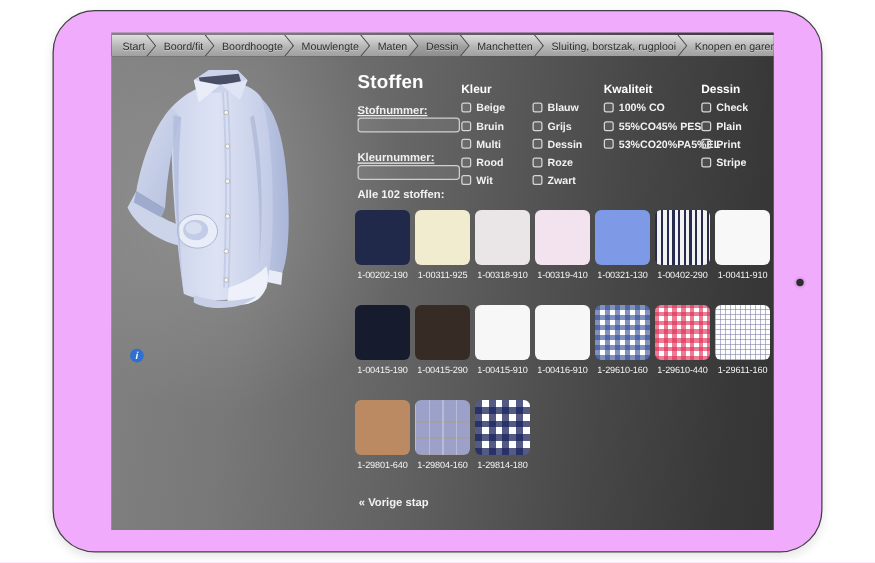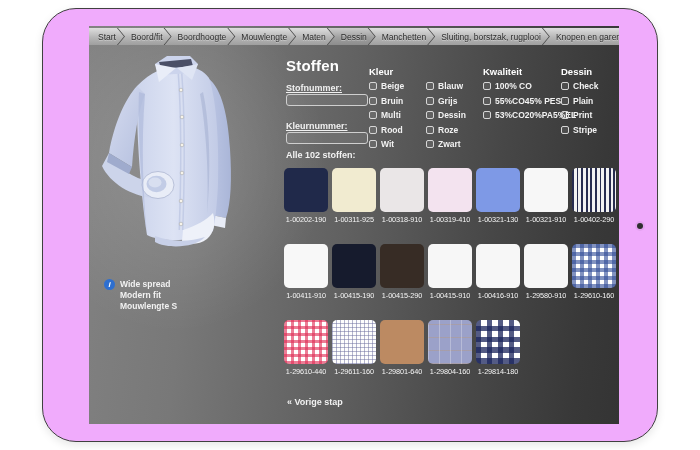--- a/index.html
+++ b/index.html
@@ -156,25 +156,20 @@
       <path d="M64,8 L96,5 L98,12 L66,15 Z" fill="#4a4f66"></path>
       <path d="M60,10 L81,14 L64,28 Z" fill="#e9edf8"></path>
       <path d="M103,10 L82,14 L97,26 Z" fill="#dfe5f4"></path>
 
       <path d="M50,40 C46,90 48,140 52,181 C48,150 42,80 44,38 Z" fill="#aab6d8" opacity=".6"></path>
       <path d="M105,40 C112,80 114,130 112,160 C116,120 115,70 108,38 Z" fill="#9fabcd" opacity=".5"></path>
     </svg>
 
     <div class="info">
       <div class="info-icon">i</div>
-      <div class="info-lines">
-        <div>Wide spread</div>
-        <div>Modern fit</div>
-        <div>Mouwlengte S</div>
-      </div>
     </div>
 
     <div class="panel-title">Stoffen</div>
 
     <div class="fld-label" style="left:197px; top:57px;">Stofnummer:</div>
     <input class="fld-input" style="left: 197px; top: 68px;" value="">
 
     <div class="fld-label" style="left:197px; top:95px;">Kleurnummer:</div>
     <input class="fld-input" style="left: 197px; top: 106px;" value="">
 
@@ -277,24 +272,20 @@
         </div>
       <div class="cell">
           <div class="swatch" style="background: rgb(243, 227, 239);"></div>
           <div class="sw-code">1-00319-410</div>
         </div>
       <div class="cell">
           <div class="swatch" style="background: rgb(126, 153, 230);"></div>
           <div class="sw-code">1-00321-130</div>
         </div>
       <div class="cell">
-          <div class="swatch" style="background: rgb(247, 247, 247);"></div>
-          <div class="sw-code">1-00321-910</div>
-        </div>
-      <div class="cell">
           <div class="swatch pat-vstripe"></div>
           <div class="sw-code">1-00402-290</div>
         </div>
 
       <div class="cell">
           <div class="swatch" style="background: rgb(248, 248, 248);"></div>
           <div class="sw-code">1-00411-910</div>
         </div>
       <div class="cell">
           <div class="swatch" style="background: rgb(22, 27, 45);"></div>
@@ -307,24 +298,20 @@
       <div class="cell">
           <div class="swatch" style="background: rgb(247, 247, 247);"></div>
           <div class="sw-code">1-00415-910</div>
         </div>
       <div class="cell">
           <div class="swatch" style="background: rgb(247, 247, 247);"></div>
           <div class="sw-code">1-00416-910</div>
         </div>
 
       <div class="cell">
-          <div class="swatch" style="background: rgb(246, 246, 246);"></div>
-          <div class="sw-code">1-29580-910</div>
-        </div>
-      <div class="cell">
           <div class="swatch pat-gingham-blue"></div>
           <div class="sw-code">1-29610-160</div>
         </div>
       <div class="cell">
           <div class="swatch pat-gingham-red"></div>
           <div class="sw-code">1-29610-440</div>
         </div>
       <div class="cell">
           <div class="swatch pat-graph"></div>
           <div class="sw-code">1-29611-160</div>

